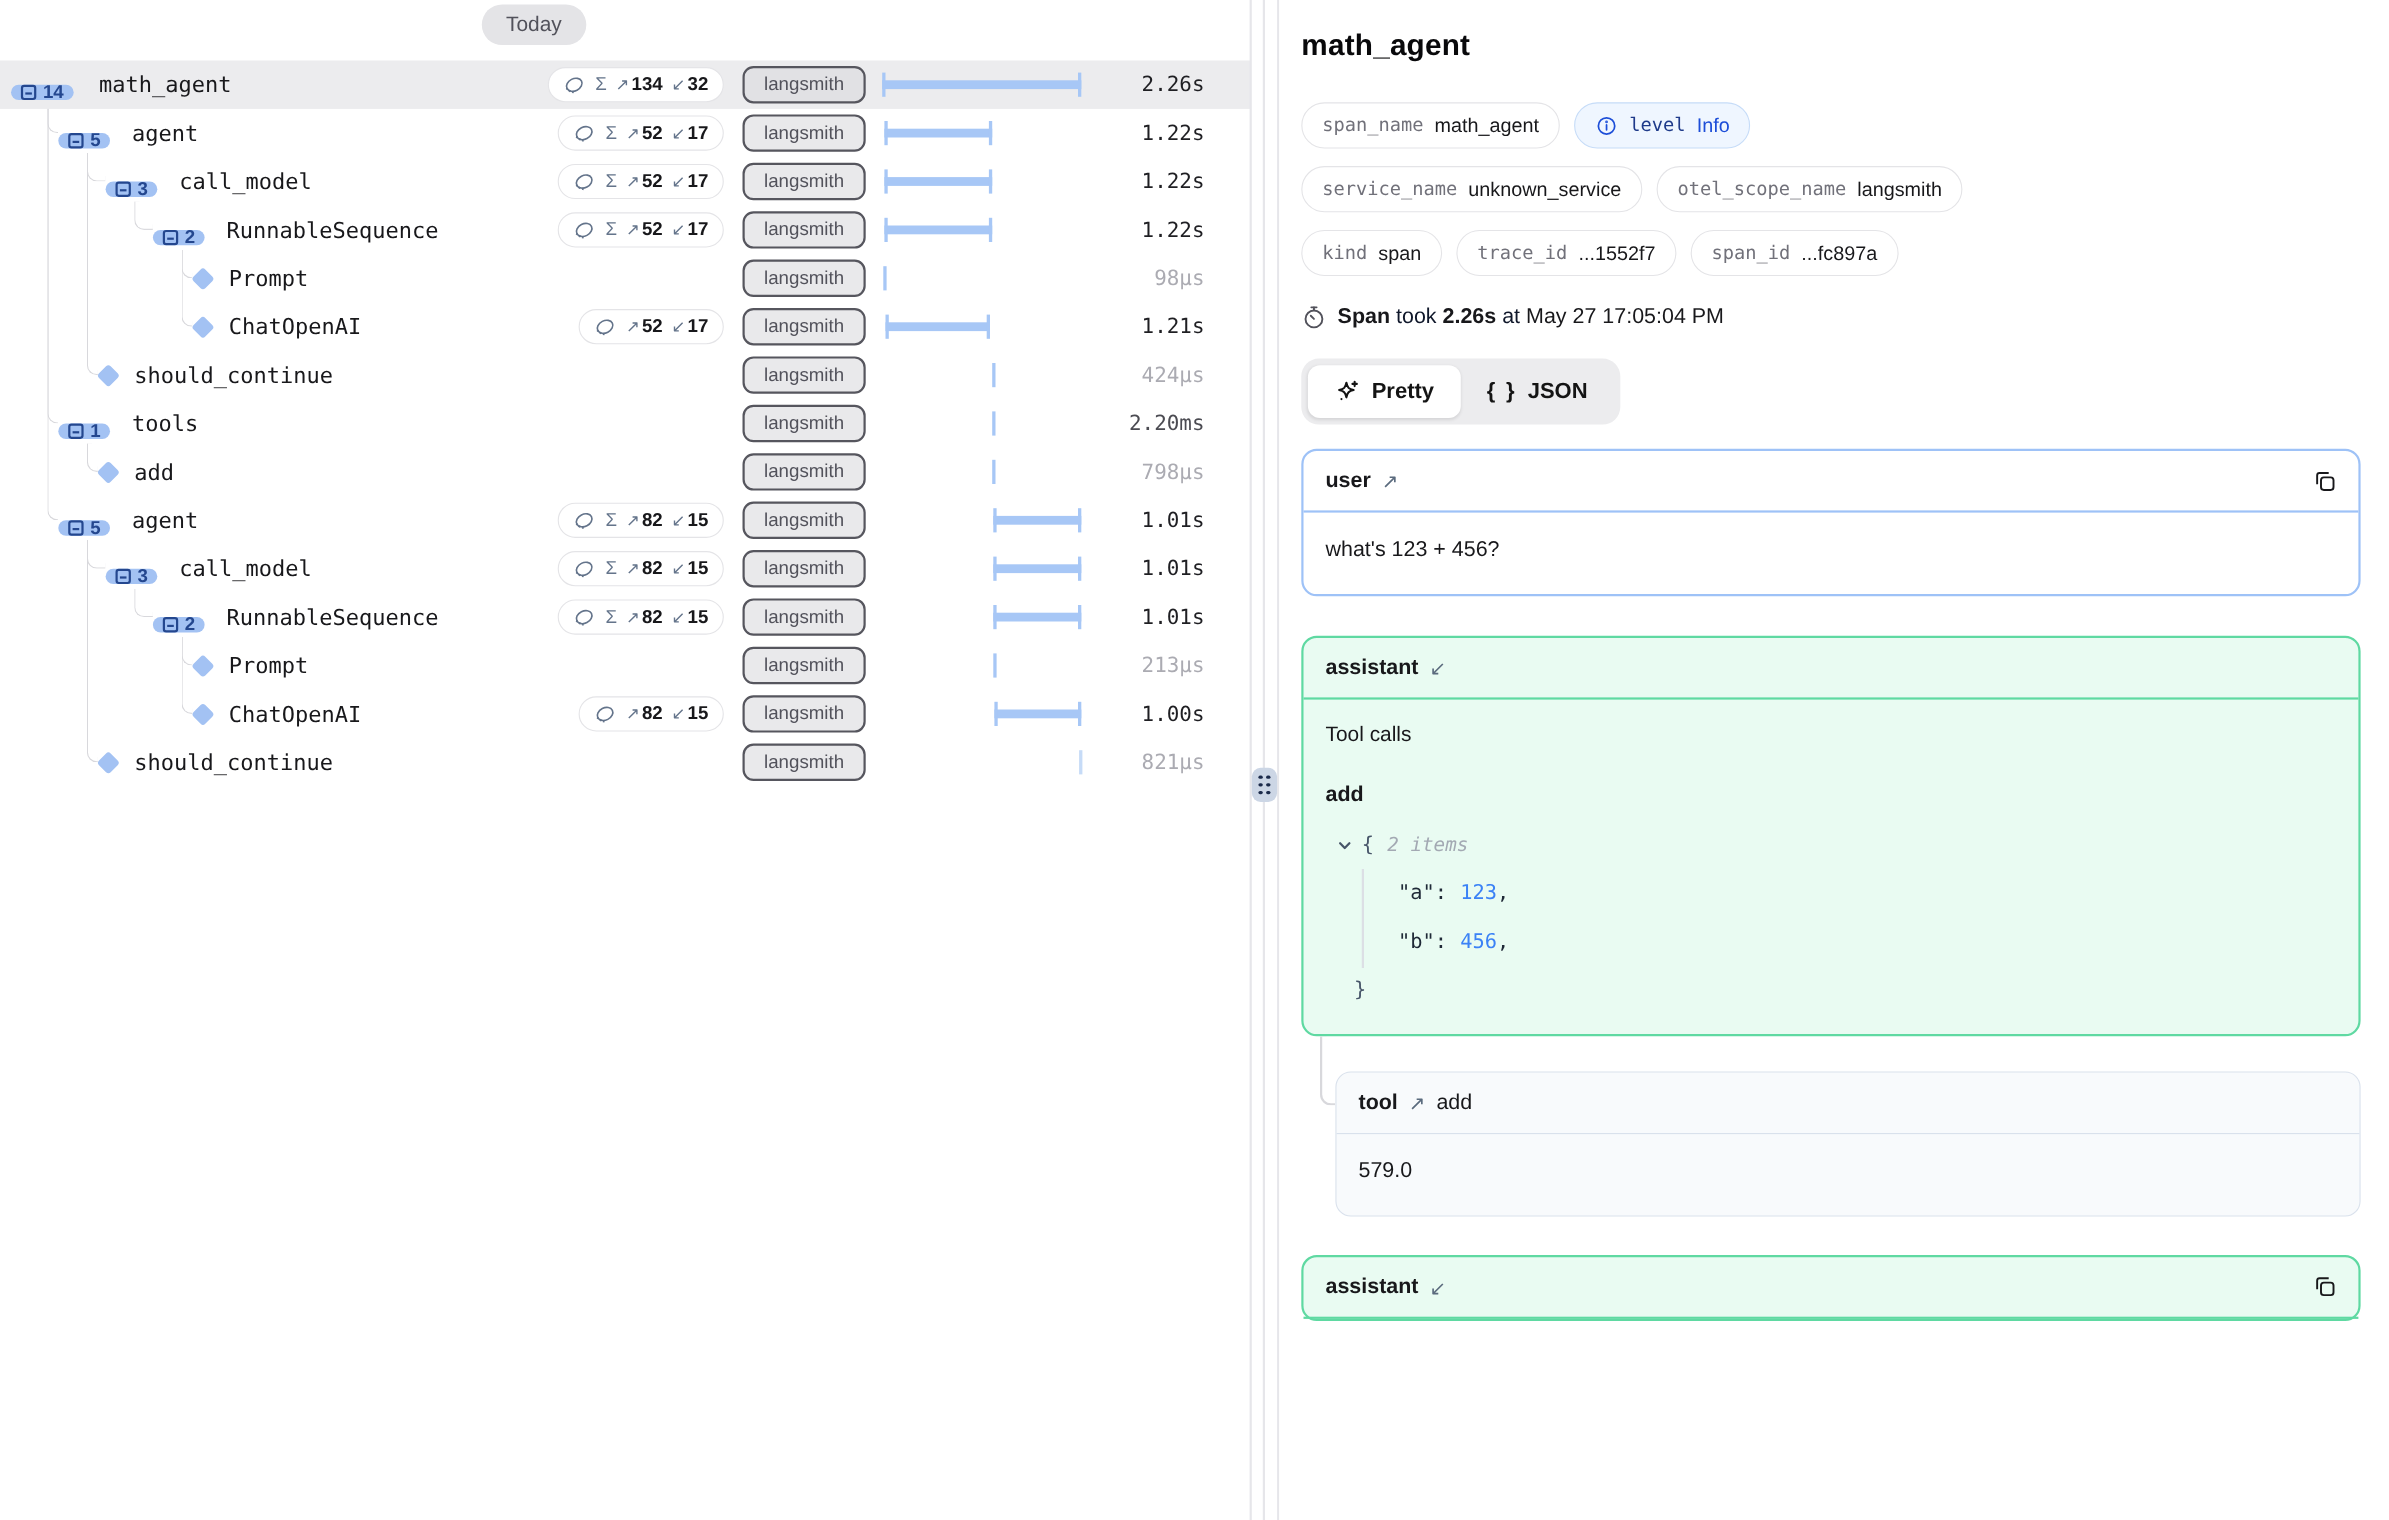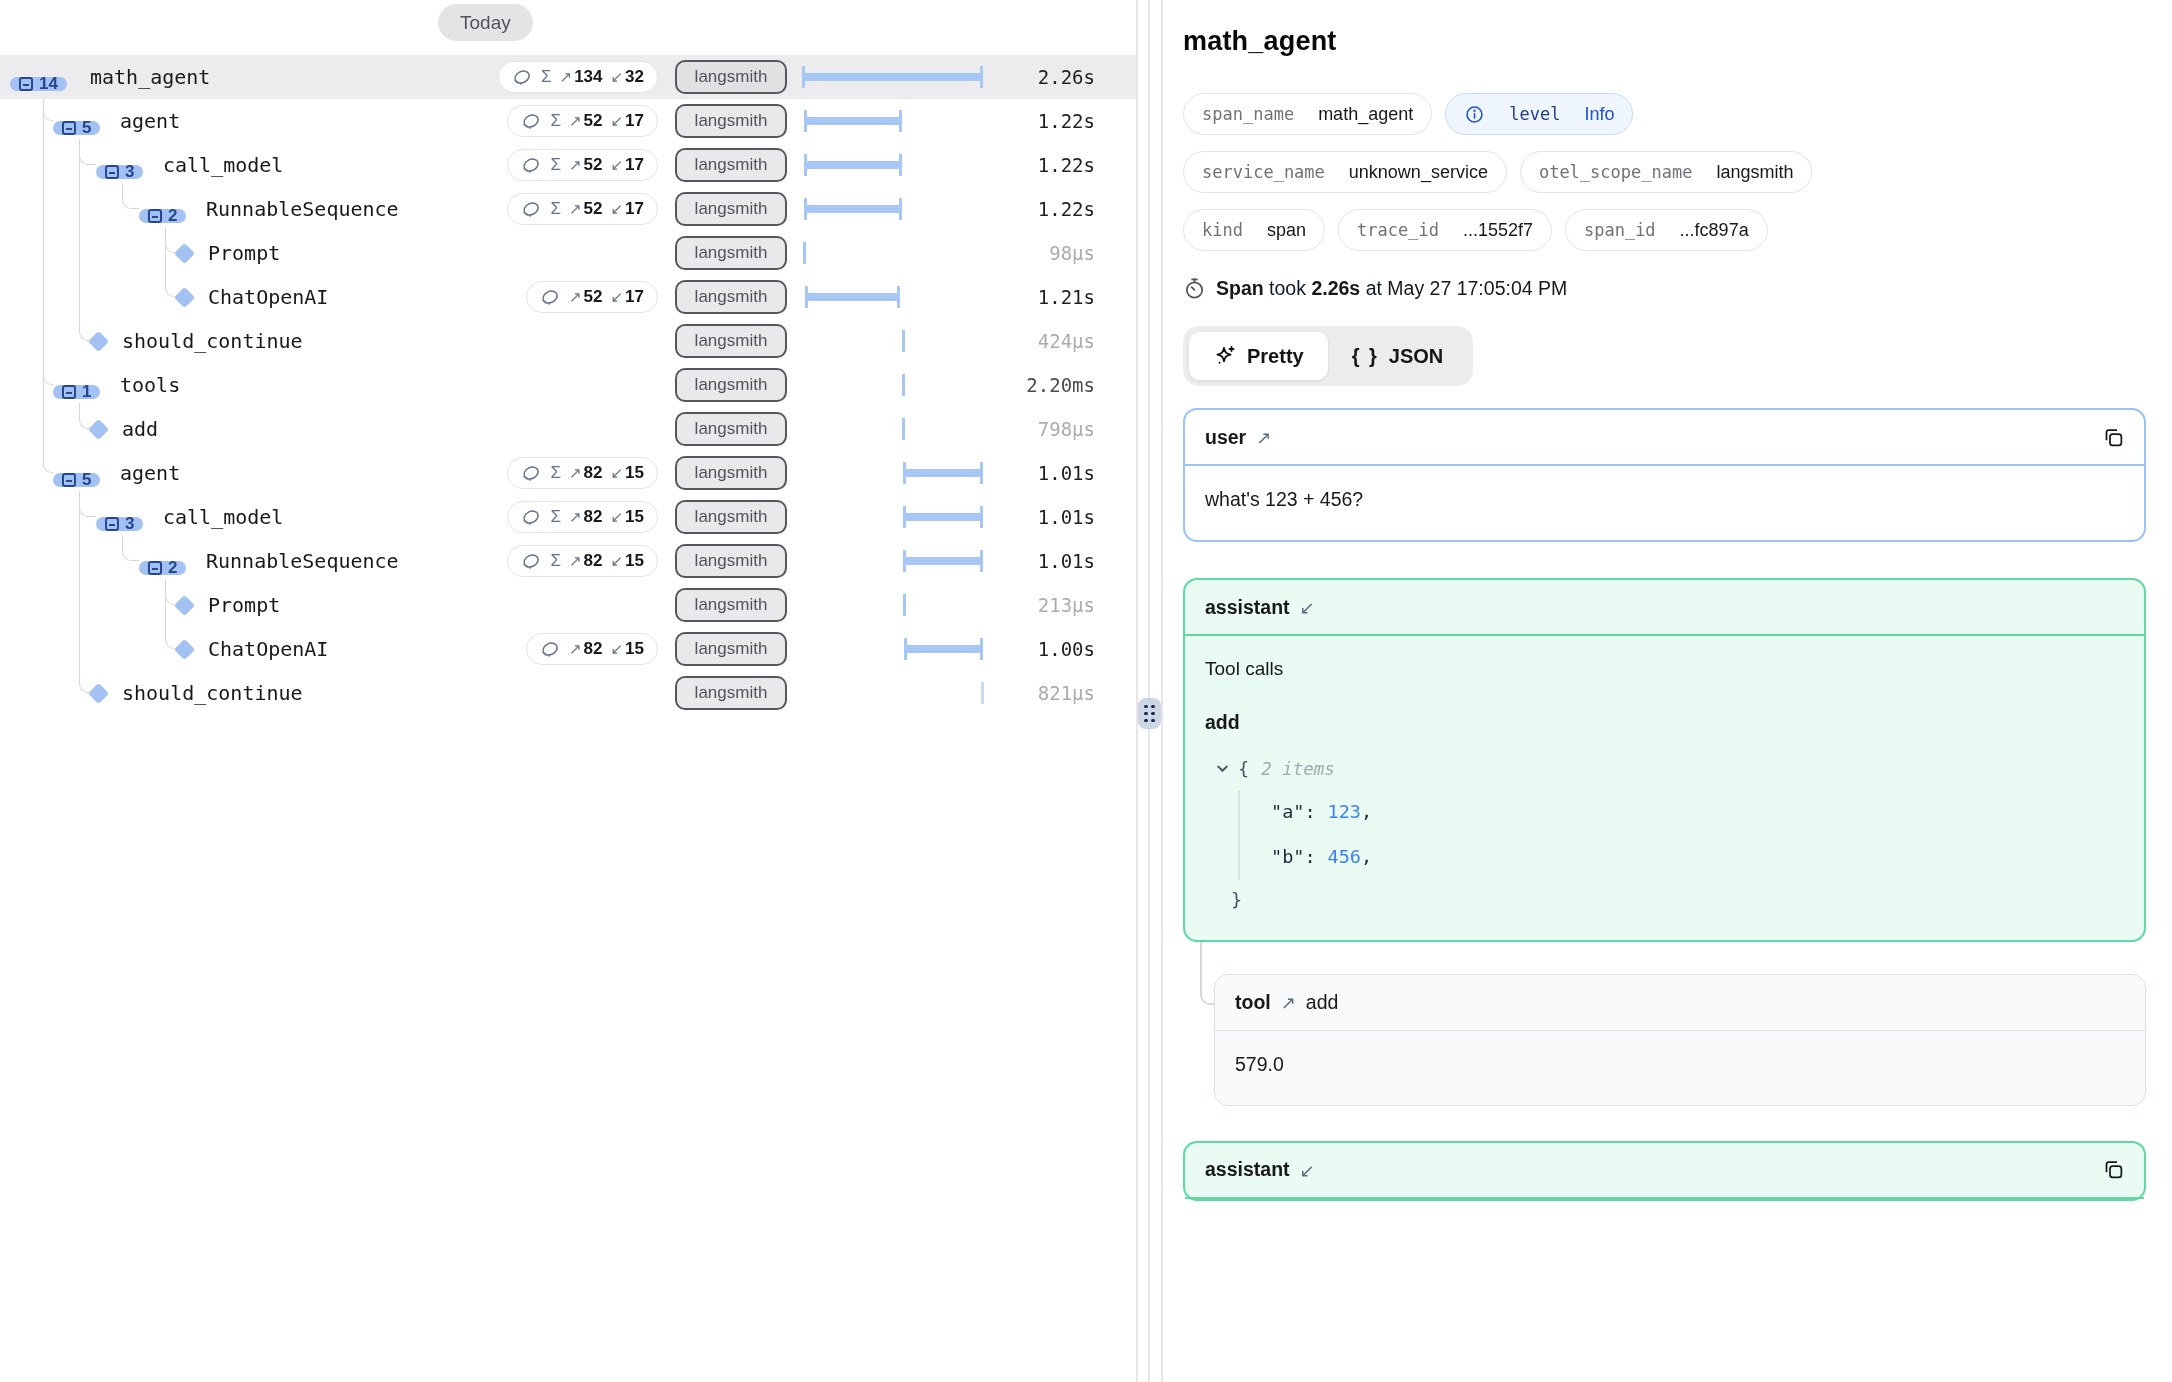--- a/index.html
+++ b/index.html
@@ -61,21 +61,21 @@
     gap:3.5px;align-content:center;justify-content:center;cursor:col-resize;}
   .drag-handle i{background:#1b2a4a;border-radius:50%;}
 
   
   .right-panel{position:absolute;left:1163px;top:0;width:1009px;height:1382px;background:#fff;
     padding:14px 26px 0 20px;}
   .rp-title{font-size:27px;font-weight:600;color:#09090b;margin-top:12px;letter-spacing:.2px;}
   .pill-rows{margin-top:36px;}
   .pill-row{display:flex;gap:13px;margin-bottom:16px;flex-wrap:wrap;}
   .attr-pill{height:42px;border:1.5px solid var(--line);border-radius:21px;background:#fff;
-    display:inline-flex;align-items:center;gap:24px;padding:0 18px;text-align:center;}
+    display:inline-flex;align-items:center;gap:10px;padding:0 18px;text-align:center;}
   .attr-pill .k{font-family:"DejaVu Sans Mono",monospace;font-size:17px;color:var(--grey);}
   .attr-pill .v{font-size:18px;color:var(--ink);font-weight:500;}
   .attr-pill.info{background:var(--info-bg);border-color:var(--info-border);}
   .attr-pill.info .k{color:#1e3a8a;}
   .attr-pill.info .v{color:var(--info-text);}
   .attr-pill.info svg{flex:0 0 auto;}
   .timing{margin-top:26px;display:flex;align-items:center;gap:10px;font-size:19.5px;color:var(--ink);}
   .timing .soft{color:#0f172a;}
   .timing b{font-weight:600;}
   .tabs{margin-top:30px;display:flex;gap:38px;border-bottom:1.5px solid var(--line);}

